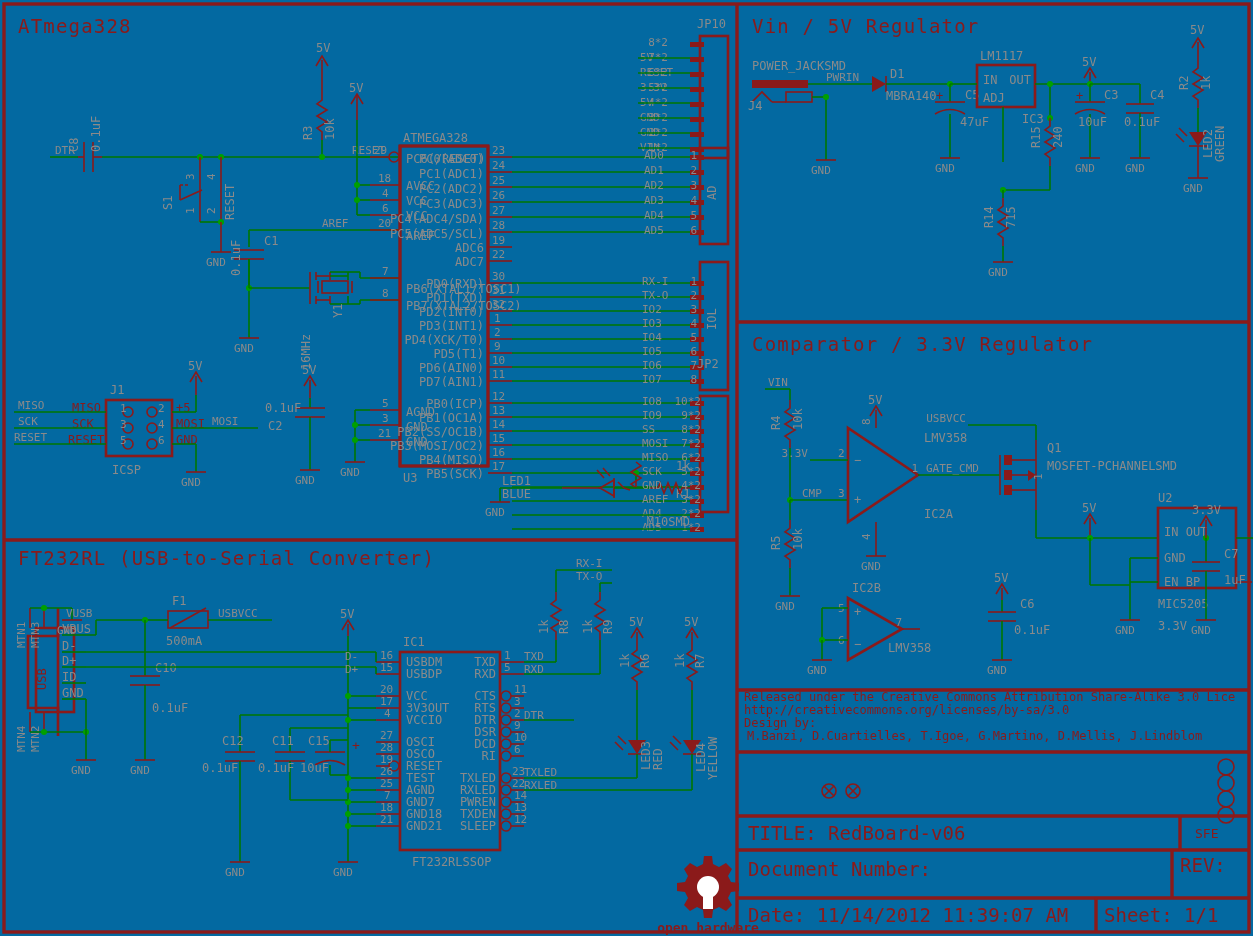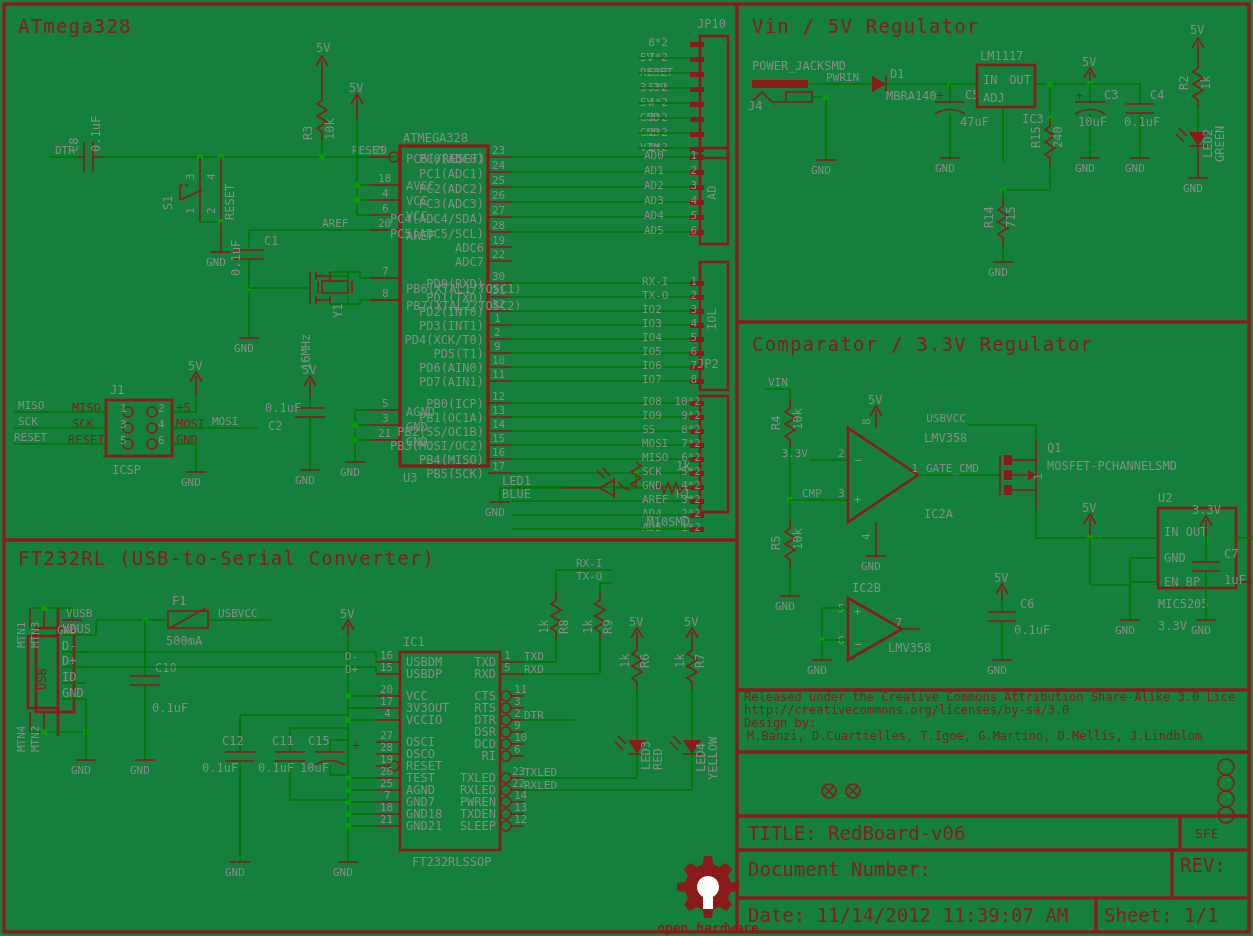--- a/index.html
+++ b/index.html
@@ -4,21 +4,21 @@
 <style>
   * { box-sizing: border-box; }
   html, body {
     margin: 0; padding: 0;
     background: #ffffff;
     font-family: "DejaVu Sans Mono", monospace;
   }
   #sheet {
     position: relative;
     width: 1253px; height: 936px;
-    background: #15803d;
+    background: #0369a1;
     overflow: hidden;
   }
   #svgroot { position:absolute; left:0; top:0; }
 </style>
 </head>
 <body>
 
 <div id="sheet">
 <svg id="svgroot" width="1253" height="936" viewBox="0 0 1253 936" xmlns="http://www.w3.org/2000/svg">
 

